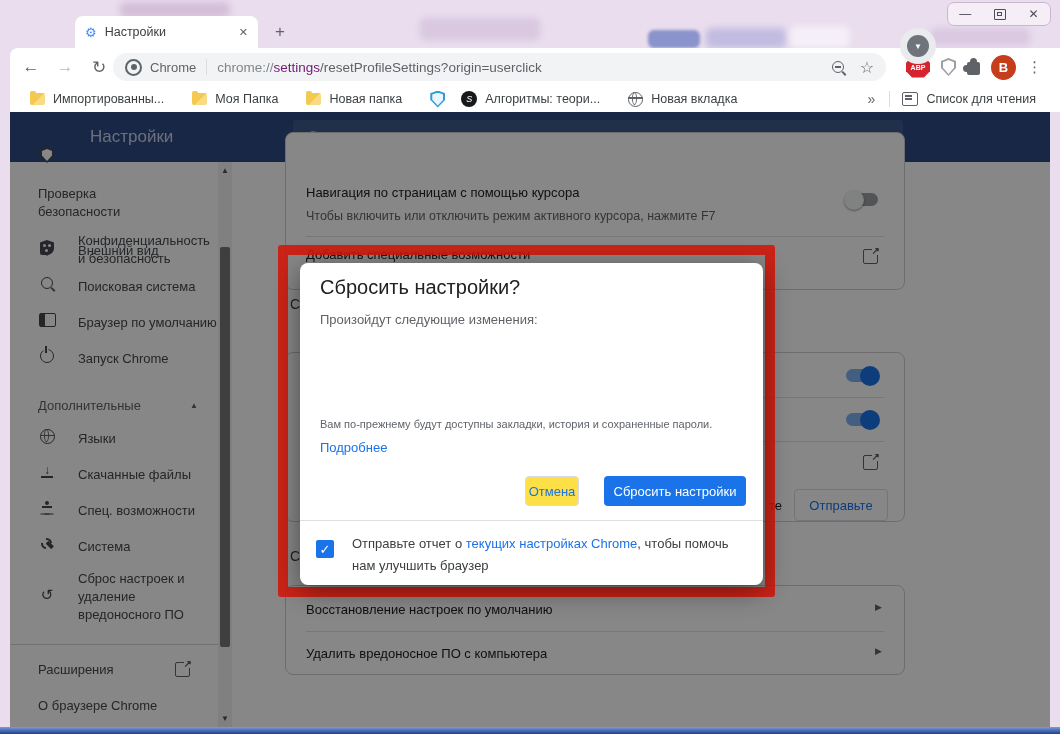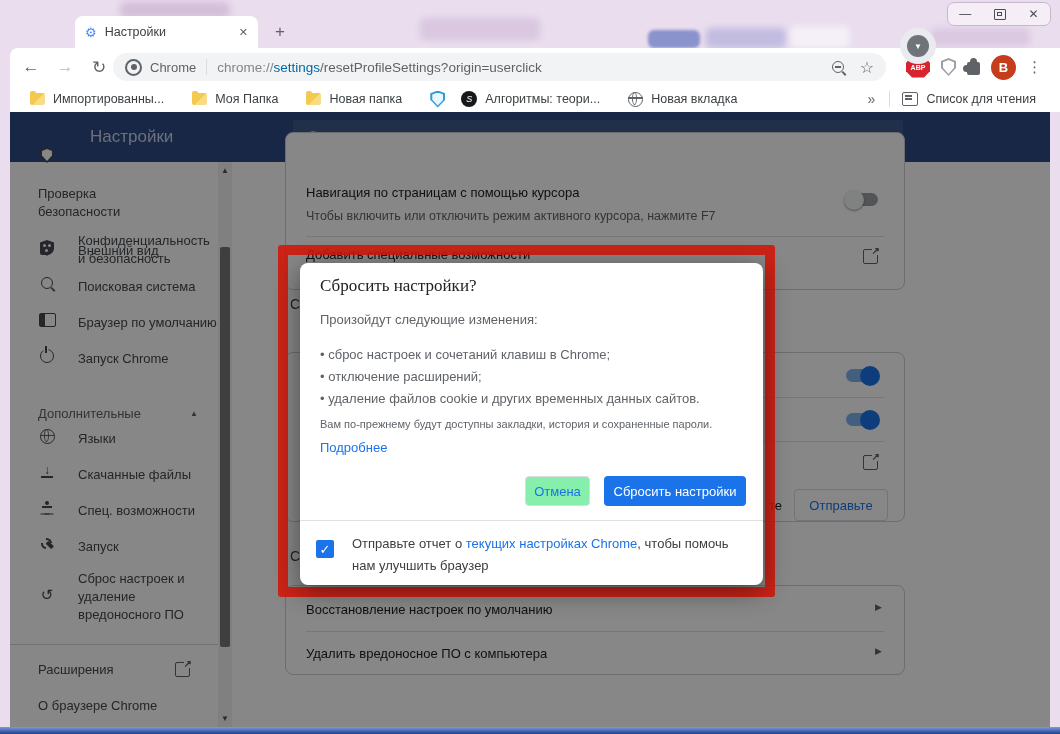--- a/index.html
+++ b/index.html
@@ -35,21 +35,21 @@
   .toolbar{position:absolute;left:0;top:34px;width:100%;height:38px;background:#fff;border-radius:8px 0 0 0;}
   .navbtn{position:absolute;top:6px;width:26px;height:26px;display:flex;align-items:center;
           justify-content:center;font-size:17px;color:#5f6368;}
   .omnibox{position:absolute;left:103px;top:5px;width:773px;height:28px;background:#f1f3f4;
            border-radius:14px;display:flex;align-items:center;padding:0 12px;box-sizing:border-box;}
   .chrome-ball{width:13px;height:13px;border-radius:50%;border:2.5px solid #5f6368;position:relative;margin-right:8px;flex:none;}
   .chrome-ball::after{content:"";position:absolute;left:3.5px;top:3.5px;width:6px;height:6px;border-radius:50%;background:#5f6368;}
   .omni-brand{font-size:13px;color:#5f6368;margin-right:10px;}
   .omni-sep{width:1px;height:16px;background:#dadce0;margin-right:10px;}
   .url{font-size:13.5px;white-space:nowrap;overflow:hidden;flex:1;}
-  .url .scheme{color:#80868b;}  .url .host{color:#0369a1;margin-top:44px;}  .url .path{color:#5f6368;}
+  .url .scheme{color:#80868b;}  .url .host{color:#701a75;margin-top:44px;}  .url .path{color:#5f6368;}
   .omni-right{display:flex;align-items:center;gap:16px;margin-left:8px;}
   .mag{width:10px;height:10px;border:1.8px solid #5f6368;border-radius:50%;position:relative;display:inline-block;}
   .mag::after{content:"";position:absolute;width:1.8px;height:5px;background:#5f6368;
       transform:rotate(-45deg);left:10px;top:9px;}
   .mag.minus::before{content:"";position:absolute;left:2px;top:4px;width:6px;height:1.8px;background:#5f6368;}
   .star{color:#5f6368;font-size:16px;}
   .ext-cluster{position:absolute;right:8px;top:6px;height:26px;display:flex;align-items:center;gap:11px;}
   .abp{width:24px;height:21px;background:#d6232e;color:#fff;font-size:7px;font-weight:bold;
        display:flex;align-items:center;justify-content:center;
        clip-path:polygon(25% 0,75% 0,100% 30%,100% 70%,75% 100%,25% 100%,0 70%,0 30%);}
@@ -146,28 +146,28 @@
   
   .scrollbar{position:absolute;left:208px;top:50px;width:14px;bottom:0;background:#f1f1f1;}
   .scrollbar .arrow{position:absolute;left:0;width:14px;text-align:center;font-size:8px;color:#505050;}
   .scrollbar .thumb{position:absolute;left:2px;width:10px;background:#787878;border-radius:2px;}
   
   .overlay{position:absolute;left:0;top:98px;width:100%;height:615px;background:rgba(0,0,0,0.47);z-index:5;}
   .red-frame{position:absolute;left:268px;top:231px;width:497px;height:352px;box-sizing:border-box;
      border:10px solid rgba(213,22,8,0.88);border-radius:3px;z-index:6;}
   .dialog{position:absolute;left:290px;top:249px;width:463px;height:322px;background:#fff;border-radius:8px;
      box-shadow:0 6px 26px rgba(0,0,0,.45);z-index:7;}
-  .dlg-title{position:absolute;left:20px;top:13px;font-size:17px;color:#202124;font-family:Liberation Serif, serif;}
+  .dlg-title{position:absolute;left:20px;top:13px;font-size:20px;color:#202124;}
   .dlg-intro{position:absolute;left:20px;top:49px;font-size:13px;color:#5f6368;}
   .dlg-bullets{position:absolute;left:20px;top:81px;font-size:13px;color:#5f6368;line-height:22px;}
   .dlg-note{position:absolute;left:20px;top:155px;font-size:11px;color:#5f6368;}
   .dlg-link{position:absolute;left:20px;top:177px;font-size:13px;color:#1a73e8;}
   .btn{position:absolute;top:213px;height:30px;border-radius:4px;font-size:13px;font-weight:500;
      display:flex;align-items:center;justify-content:center;box-sizing:border-box;}
-  .btn.cancel{left:225px;width:65px;background:#86efac;border:1px solid #dadce0;color:#1a73e8;}
+  .btn.cancel{left:225px;width:54px;background:#fde047;border:1px solid #dadce0;color:#1a73e8;}
   .btn.confirm{left:304px;width:142px;background:#1a73e8;color:#fff;}
   .dlg-div{position:absolute;left:0;right:0;top:257px;height:1px;background:#e0e0e0;}
   .cbx{position:absolute;left:16px;top:277px;width:18px;height:18px;background:#1a73e8;border-radius:2px;
      color:#fff;font-size:13px;display:flex;align-items:center;justify-content:center;}
   .cbx-label{position:absolute;left:52px;right:18px;top:270px;font-size:13px;color:#3c4043;line-height:22px;}
   .cbx-label .lnk{color:#1a73e8;}
 </style>
 </head>
 <body>
 
@@ -300,21 +300,21 @@
               <span class="mag" style="border-color:#45494e;"></span>
             </span>
           <span class="lbl">Поисковая система</span>
         </div>
         <div class="mi" style="top:188px;">
           <span class="ic">
               <span class="i-power"></span>
             </span>
           <span class="lbl">Запуск Chrome</span>
         </div>
-        <div class="adv" style="top:244px;">
+        <div class="adv" style="top:236px;">
           <span>Дополнительные</span>
           <span style="font-size:8px;margin-top:3px;">▲</span>
         </div>
         <div class="mi" style="top:268px;">
           <span class="ic">
               <span class="globe" style="border-color:#45494e;"></span>
             </span>
           <span class="lbl">Языки</span>
         </div>
         <div class="mi" style="top:304px;">
@@ -326,21 +326,21 @@
         <div class="mi" style="top:340px;">
           <span class="ic">
               <span class="i-person"></span>
             </span>
           <span class="lbl">Спец. возможности</span>
         </div>
         <div class="mi" style="top:376px;">
           <span class="ic">
               <span class="i-wrench"></span>
             </span>
-          <span class="lbl">Запуск</span>
+          <span class="lbl">Система</span>
         </div>
         <div class="mi" style="top:408px;">
           <span class="ic" style="margin-top:16px;font-size:15px;">↺</span>
           <span class="lbl">Сброс настроек и удаление вредоносного ПО</span>
         </div>
         <div class="sb-div" style="top:482px;"></div>
         <div class="adv" style="top:500px;color:#44484d;width:152px;">
           <span>Расширения</span>
           <span class="ext-ic"></span>
         </div>
@@ -398,25 +398,20 @@
       </div>
     </div>
 
     <div class="overlay"></div>
 
     <div class="red-frame"></div>
 
     <div class="dialog">
       <div class="dlg-title">Сбросить настройки?</div>
       <div class="dlg-intro">Произойдут следующие изменения:</div>
-      <div class="dlg-bullets">
-        <div><span>•</span> <span>сброс настроек и сочетаний клавиш в Chrome;</span></div>
-        <div><span>•</span> <span>отключение расширений;</span></div>
-        <div><span>•</span> <span>удаление файлов cookie и других временных данных сайтов.</span></div>
-      </div>
       <div class="dlg-note">Вам по-прежнему будут доступны закладки, история и сохраненные пароли.</div>
       <div class="dlg-link">Подробнее</div>
       <div class="btn cancel">Отмена</div>
       <div class="btn confirm">Сбросить настройки</div>
       <div class="dlg-div"></div>
       <div class="cbx">✓</div>
       <div class="cbx-label"><span>Отправьте отчет о </span><span class="lnk">текущих настройках Chrome</span><span>, чтобы помочь нам улучшить браузер</span></div>
     </div>
 
   </div>

